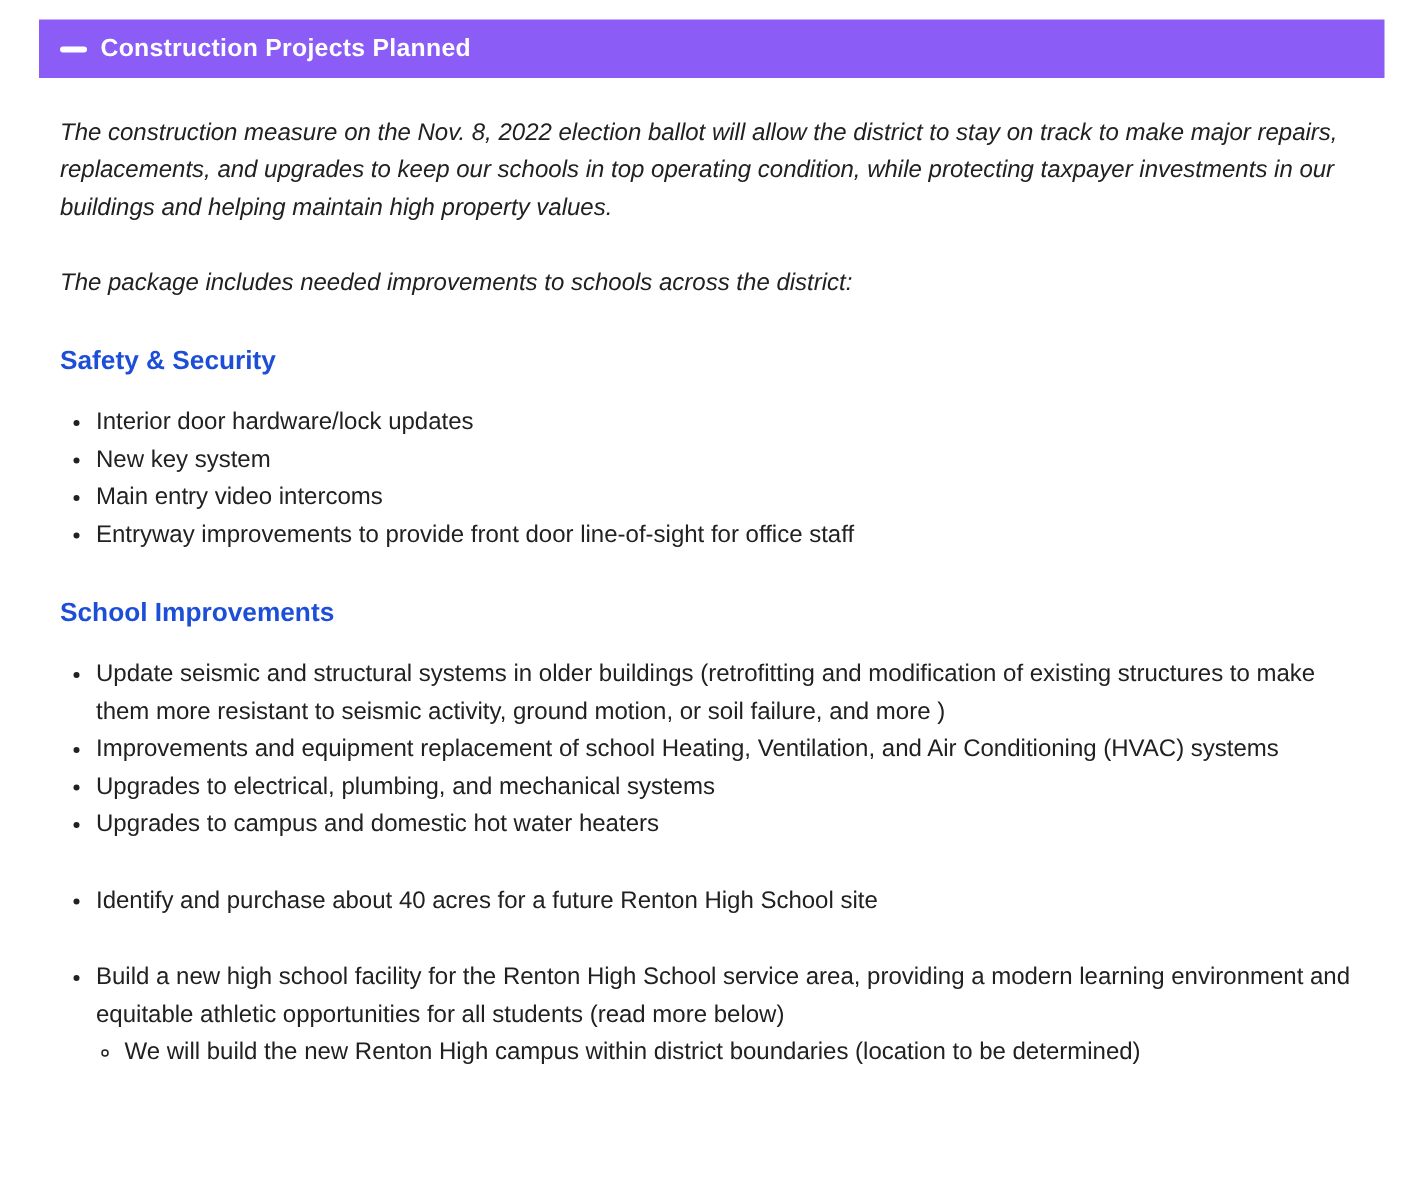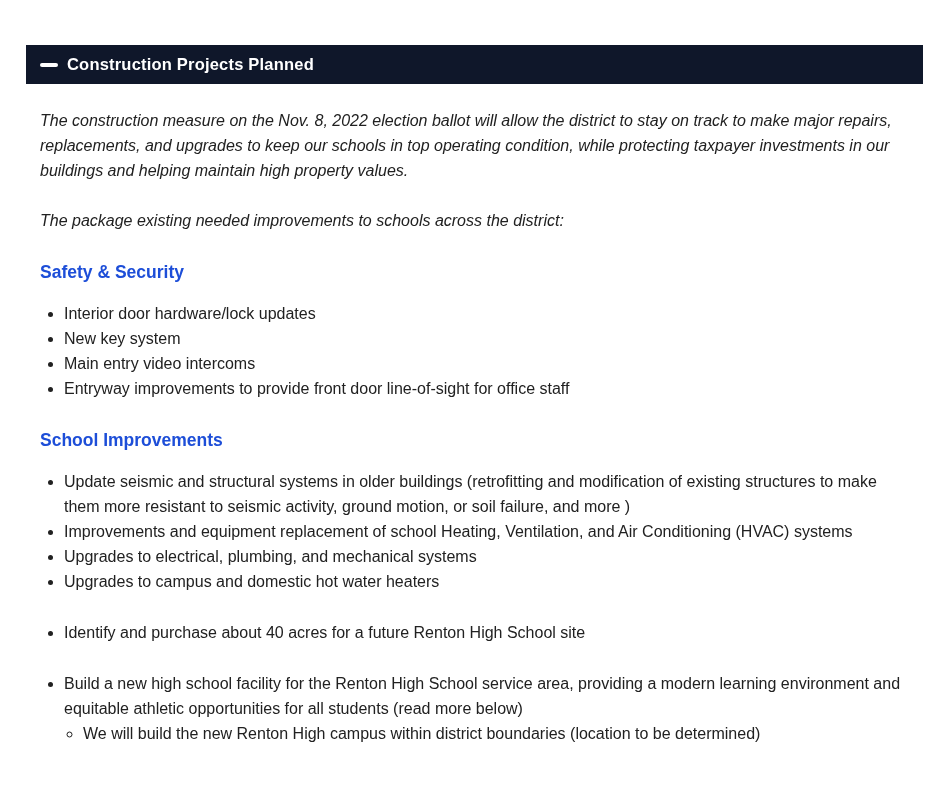--- a/index.html
+++ b/index.html
@@ -10,29 +10,28 @@
     color: #212121;
   }
   .page {
     width: 942px;
     min-height: 787px;
     box-sizing: border-box;
     padding: 13px 19px 18px 26px;
     background: #ffffff;
   }
   .accordion-header {
-    background: #0f172a;
+    background: #8b5cf6;
     color: #ffffff;
     height: 39px;
     display: flex;
     align-items: center;
     padding: 0 14px;
     box-sizing: border-box;
     cursor: pointer;
-    margin-top: 32px;
   }
   .minus-icon {
     display: inline-block;
     width: 18px;
     height: 4px;
     background: #ffffff;
     border-radius: 2px;
     margin-right: 9px;
     flex: 0 0 auto;
   }
@@ -77,21 +76,21 @@
 <body>
 
 <div class="page">
   <div class="accordion">
     <div class="accordion-header">
       <span class="minus-icon"></span>
       <span class="accordion-title">Construction Projects Planned</span>
     </div>
     <div class="accordion-body">
       <p>The construction measure on the Nov. 8, 2022 election ballot will allow the district to stay on track to make major repairs, replacements, and upgrades to keep our schools in top operating condition, while protecting taxpayer investments in our buildings and helping maintain high property values.</p>
-      <p>The package existing needed improvements to schools across the district:</p>
+      <p>The package includes needed improvements to schools across the district:</p>
       <div id="sections">
           <h3 class="section-heading">Safety &amp; Security</h3>
           <ul class="section-list">
             <li>Interior door hardware/lock updates</li>
             <li>New key system</li>
             <li>Main entry video intercoms</li>
             <li>Entryway improvements to provide front door line-of-sight for office staff</li>
           </ul>
           <h3 class="section-heading">School Improvements</h3>
           <ul class="section-list">

